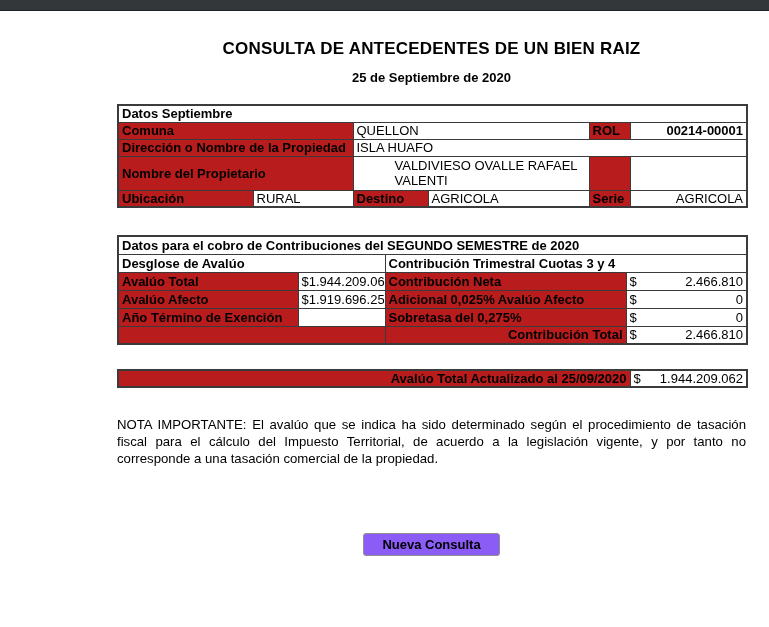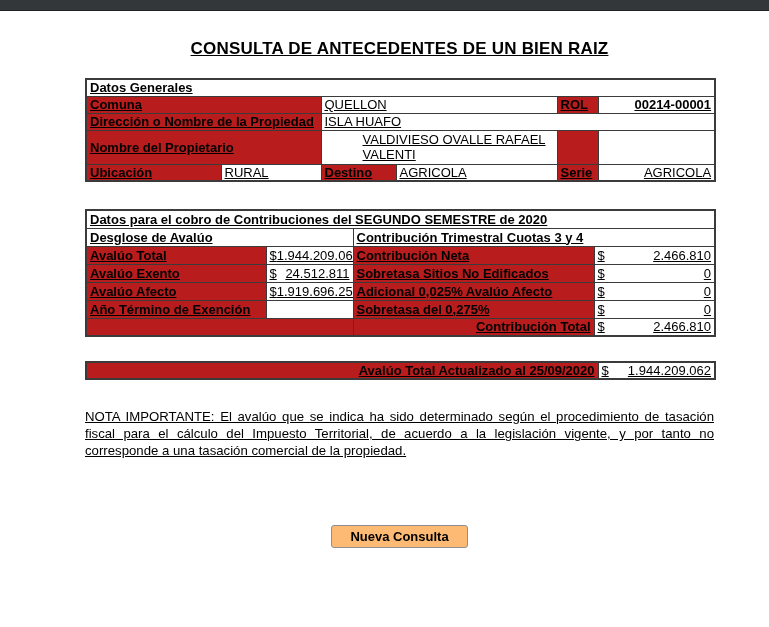--- a/index.html
+++ b/index.html
@@ -2,21 +2,21 @@
 <html><head>
 <meta charset="utf-8">
 <style>
   html, body { margin:0; padding:0; }
   body {
     width:769px; height:627px; background:#ffffff;
     font-family:"Liberation Sans", sans-serif;
     color:#000; overflow:hidden;
   }
   .topbar { width:769px; height:11px; background:#33373a; border-bottom:1px solid #222; box-sizing:border-box; }
-  .content { width:629px; margin-left:85px;text-decoration:underline; }
+  .content { width:629px; margin-left:117px; }
   .page-title { font-size:17px; font-weight:bold; text-align:center; margin:28px 0 0 0; letter-spacing:0.2px; }
   .page-date { font-size:13px; font-weight:bold; text-align:center; margin-top:11px; }
 
   table { border-collapse:collapse; table-layout:fixed; width:629px; border:2px solid #3b3b3b; }
   td {
     border:1px solid #3b3b3b; font-size:13px; padding:0 3px; height:17px;
     overflow:hidden; white-space:nowrap; vertical-align:middle; box-sizing:border-box;
   }
   .t2 td { height:18px; }
   .gray { background:#b91c1c; }
@@ -29,45 +29,46 @@
 
   .tbl1 { margin-top:19px; }
   .tbl2 { margin-top:27px; }
   .tblbar { margin-top:24px; }
 
   .nota { margin-top:28px; font-size:13.2px; line-height:17px; text-align:justify; }
   .btn-row { text-align:center; margin-top:66px; }
   .btn {
     font-family:"Liberation Sans", sans-serif;
     font-size:13px; font-weight:bold; color:#000;
-    background:#fdba74; border:1px solid #8f8f8f; border-radius:3px;
+    background:#8b5cf6; border:1px solid #8f8f8f; border-radius:3px;
     padding:3px 18px; cursor:pointer;
   }
 </style>
 </head>
 <body>
 
 <div class="topbar"></div>
 
 <div class="content">
 
   <div class="page-title">CONSULTA DE ANTECEDENTES DE UN BIEN RAIZ</div>
+  <div class="page-date">25 de Septiembre de 2020</div>
 
   <table class="tbl1">
     <colgroup>
       <col style="width:135px">
         <col style="width:100px">
         <col style="width:75px">
       <col style="width:161px">
         <col style="width:41px">
         <col style="width:117px">
     </colgroup>
     <tbody>
         <tr>
-      <td colspan="6" class="b">Datos Generales</td>
+      <td colspan="6" class="b">Datos Septiembre</td>
     </tr>
     <tr>
       <td colspan="2" class="gray b">Comuna</td>
       <td colspan="2">QUELLON</td>
       <td class="gray b">ROL</td>
       <td class="b tr">00214-00001</td>
     </tr>
     <tr>
       <td colspan="2" class="gray b">Dirección o Nombre de la Propiedad</td>
       <td colspan="4">ISLA HUAFO</td>
@@ -110,36 +111,20 @@
             <div class="money">
               <span class="cur">$</span>
               <span class="val">1.944.209.062</span>
             </div>
           </td>
       <td class="gray b">Contribución Neta</td>
       <td>
             <div class="money">
               <span class="cur">$</span>
               <span class="val">2.466.810</span>
-            </div>
-          </td>
-    </tr>
-    <tr>
-      <td class="gray b">Avalúo Exento</td>
-      <td>
-            <div class="money">
-              <span class="cur">$</span>
-              <span class="val">24.512.811</span>
-            </div>
-          </td>
-      <td class="gray b">Sobretasa Sitios No Edificados</td>
-      <td>
-            <div class="money">
-              <span class="cur">$</span>
-              <span class="val">0</span>
             </div>
           </td>
     </tr>
     <tr>
       <td class="gray b">Avalúo Afecto</td>
       <td>
             <div class="money">
               <span class="cur">$</span>
               <span class="val">1.919.696.251</span>
             </div>

